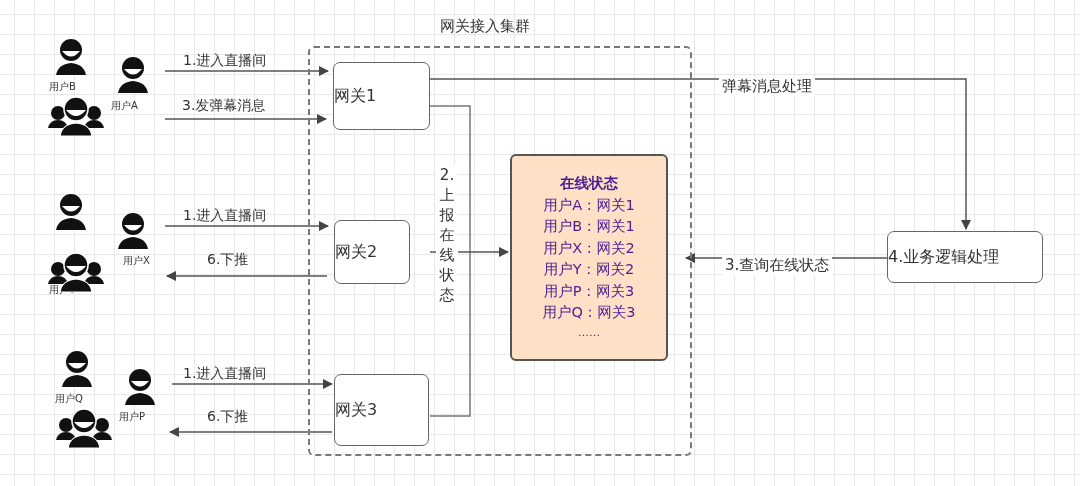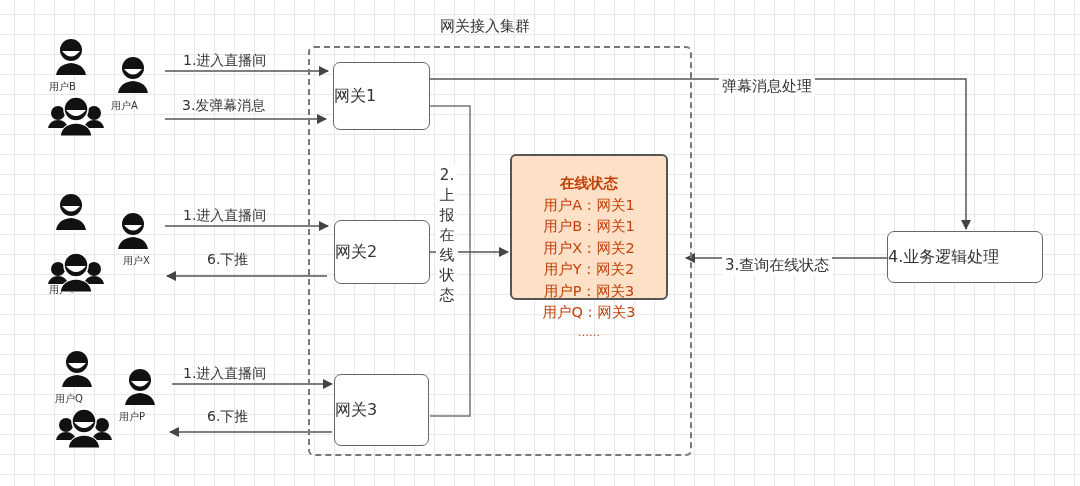--- a/index.html
+++ b/index.html
@@ -19,23 +19,23 @@
     left:308px; top:46px; width:384px; height:410px;
     border:2px dashed #777; border-radius:6px; box-sizing:border-box;
   }
   .cluster-title { left:440px; top:17px; font-size:15px; color:#333; }
   .node {
     background:#fff; border:1.5px solid #666; border-radius:7px;
     box-sizing:border-box; display:flex; align-items:center; justify-content:flex-start;
     font-size:16px; color:#333;
   }
   .state {
-    left:510px; top:154px; width:158px; height:146px;
+    left:510px; top:154px; width:158px; height:207px;
     background:#fde0c5; border:2.5px solid #555; border-radius:6px; box-sizing:border-box;
-    text-align:center; font-size:14.5px; line-height:21.5px; color:#c2410c; padding-top:17px;
+    text-align:center; font-size:14.5px; line-height:21.5px; color:#4c1d95; padding-top:17px;
   }
   .state .ttl { font-weight:bold; }
   .state .dots { font-size:11px; line-height:18px; }
   .lbl { font-size:14px; color:#333; white-space:nowrap; }
   .ulbl { font-size:10px; color:#333; white-space:nowrap; }
   .vlabel { left:436px; top:165px; width:22px; font-size:15px; line-height:20px; text-align:center; background:#fff; }
   svg.lines { position:absolute; left:0; top:0; }
   .person, .group { position:absolute; }
   .edge-label { background:#fff; padding:0 3px;margin-top:7px; }
 </style>
@@ -66,21 +66,21 @@
 
   <line x1="888" y1="258" x2="686" y2="258" stroke="#555" stroke-width="1.5" marker-end="url(#ah)"></line>
 </svg>
 
 <div class="abs cluster"></div>
 <div class="abs cluster-title">网关接入集群</div>
 
 <div class="abs node" style="left:333px;top:62px;width:97px;height:68px;">
     <span>网关1</span>
   </div>
-<div class="abs node" style="left:334px;top:220px;width:96px;height:64px;">
+<div class="abs node" style="left:334px;top:220px;width:76px;height:64px;">
     <span>网关2</span>
   </div>
 <div class="abs node" style="left:334px;top:374px;width:95px;height:72px;">
     <span>网关3</span>
   </div>
 
 <div class="abs state">
   <div class="ttl">在线状态</div>
   <div>用户A：网关1</div>
   <div>用户B：网关1</div>

